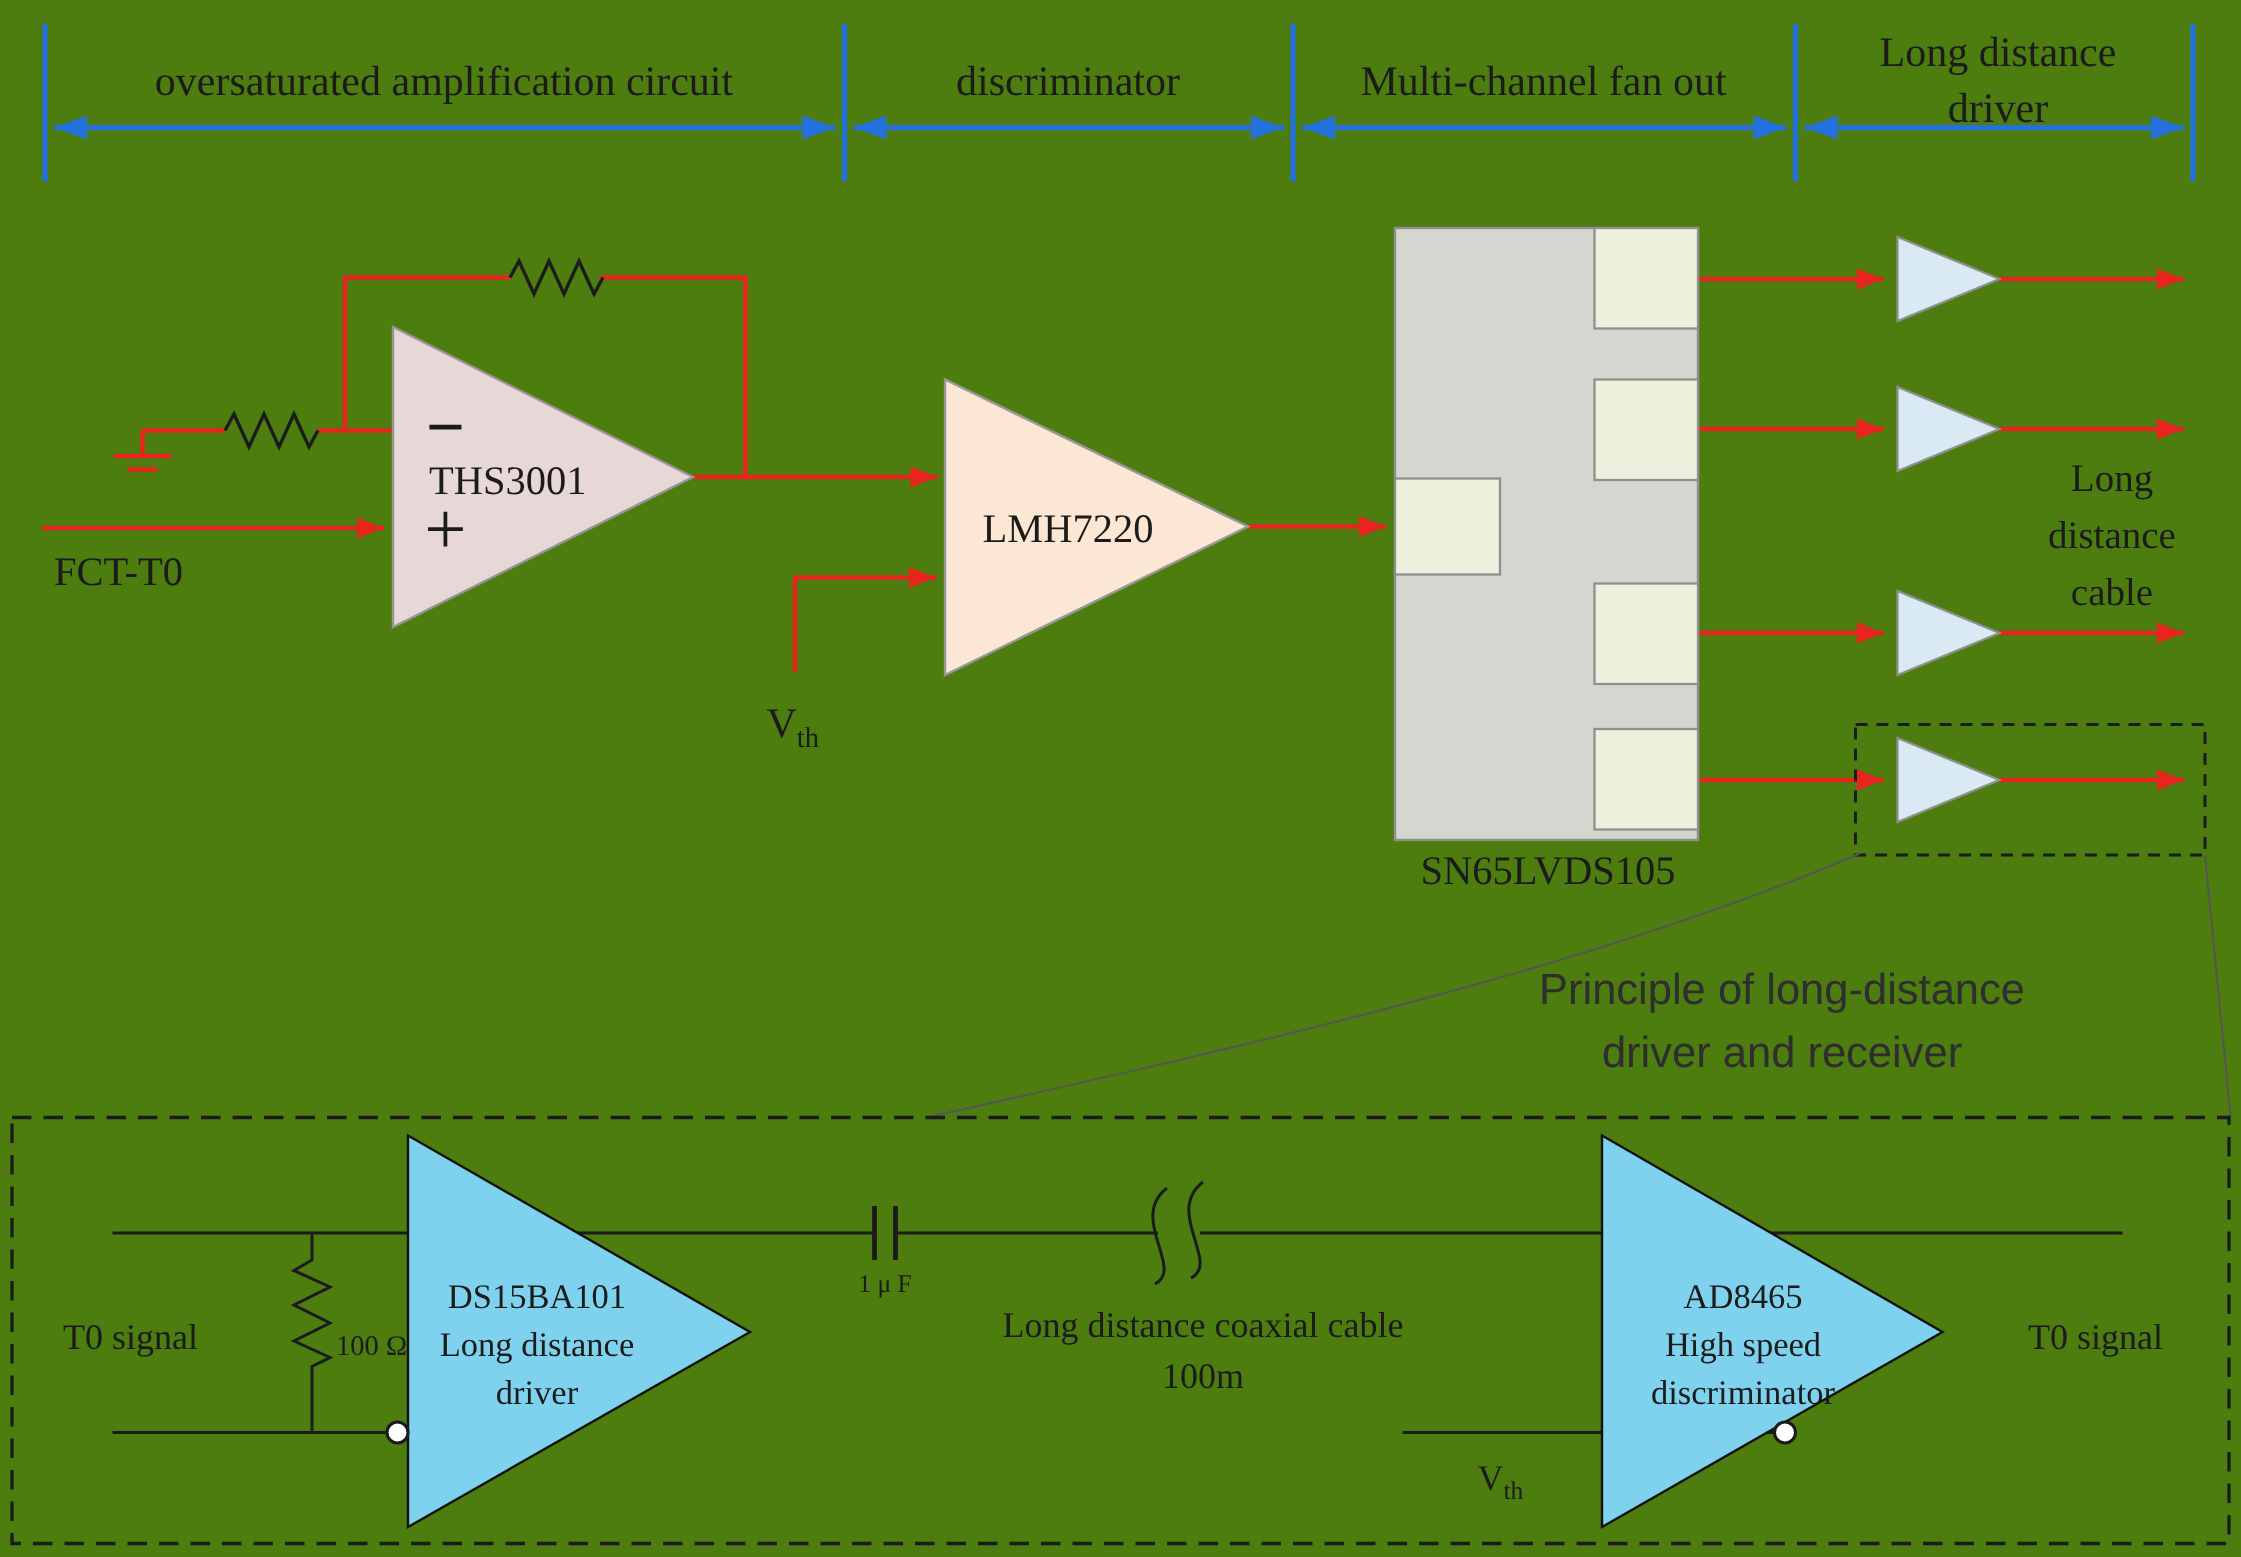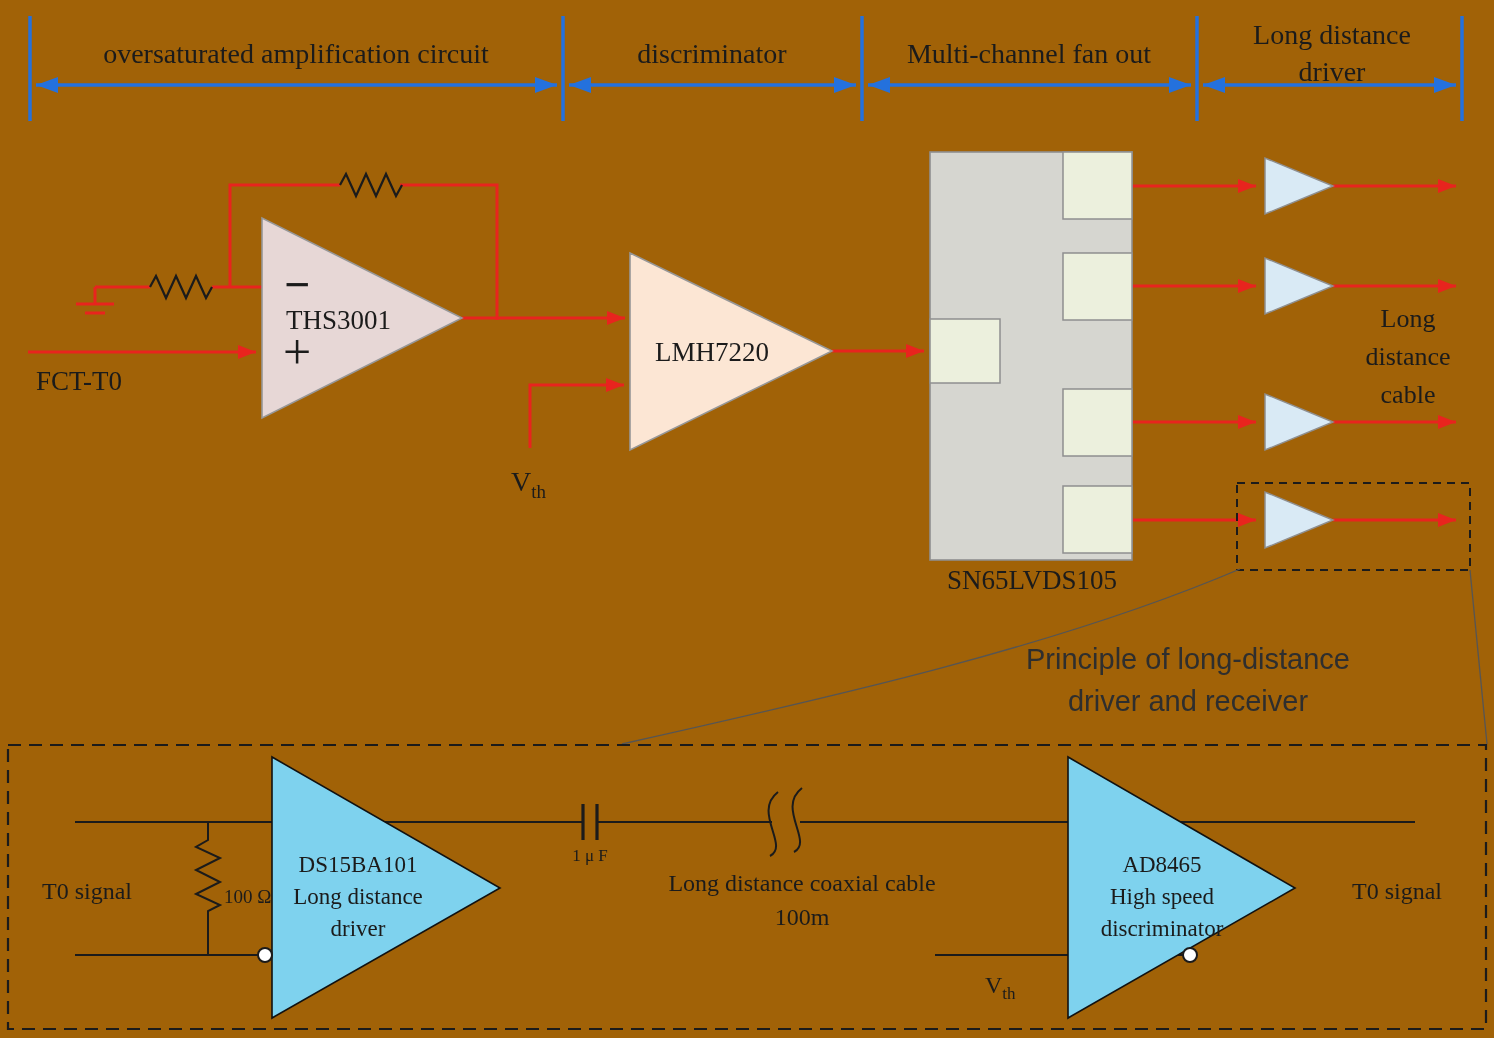--- a/index.html
+++ b/index.html
@@ -1,16 +1,16 @@
 <!DOCTYPE html>
 <html><head>
 <meta charset="utf-8">
 <style>
   html,body{margin:0;padding:0;background:#ffffff;}
-  .canvas{position:relative;width:1494px;height:1038px;background:#a16207;overflow:hidden;}
+  .canvas{position:relative;width:1494px;height:1038px;background:#4d7c0f;overflow:hidden;}
   svg{display:block;}
   text{font-family:"Liberation Serif","DejaVu Serif",serif;fill:#1b1b1b;}
   .sans{font-family:"Liberation Sans","DejaVu Sans",sans-serif;fill:#2e2e2e;}
 </style>
 </head>
 <body>
 
 <div class="canvas">
 <svg width="1494" height="1038" viewBox="0 0 1494 1038">
   <defs>

